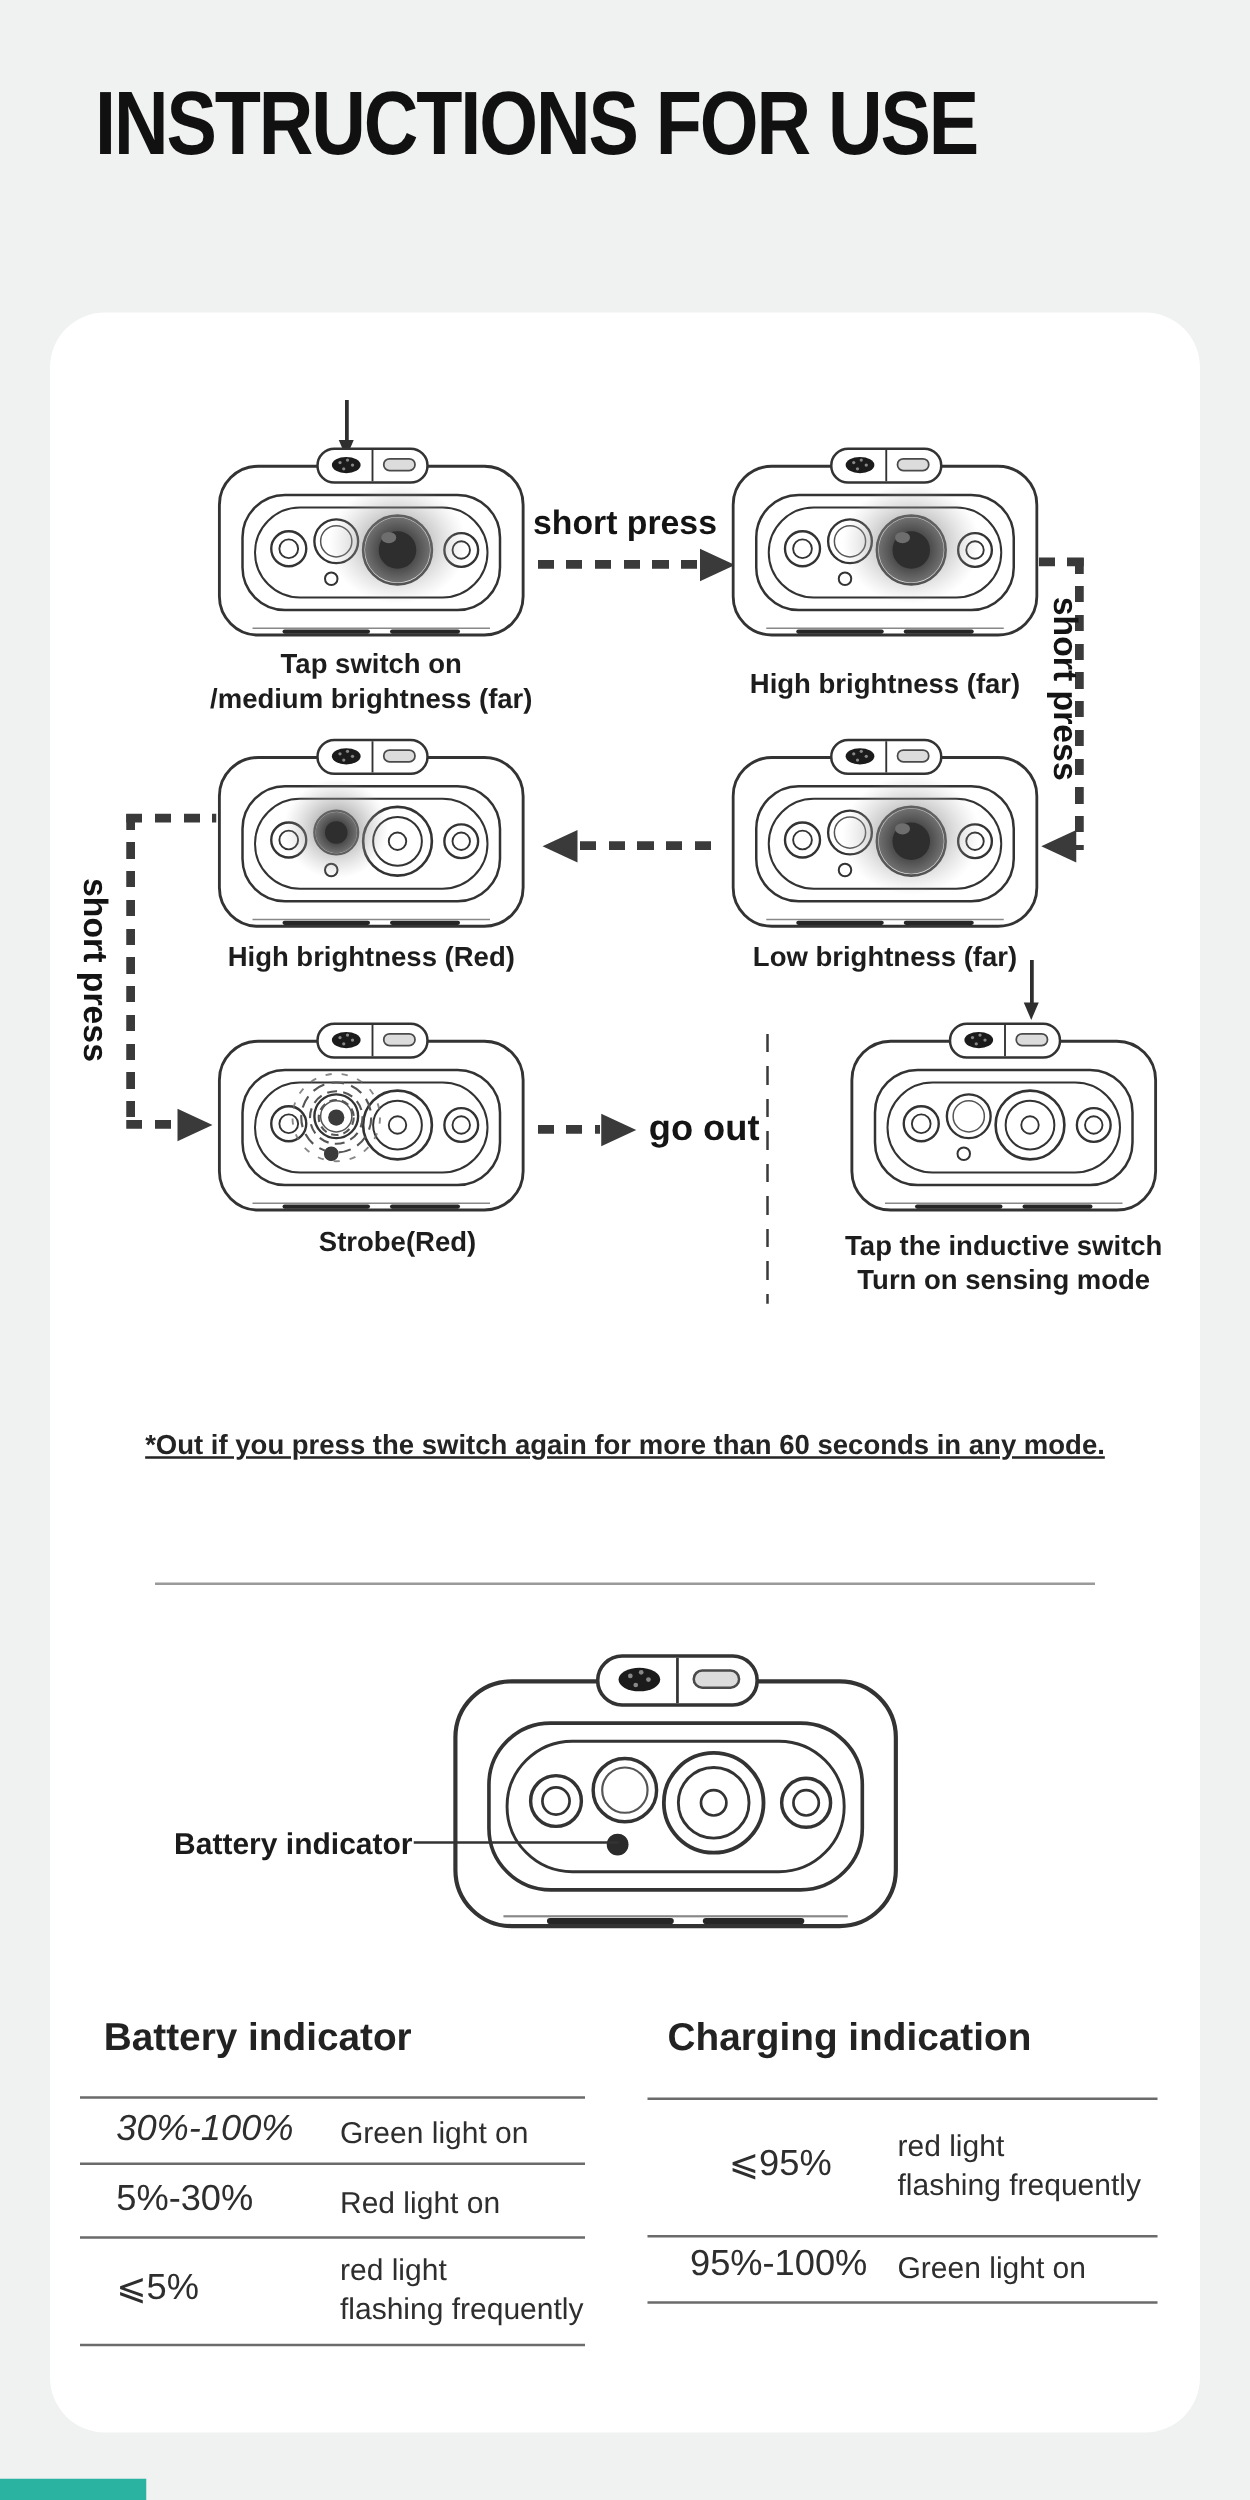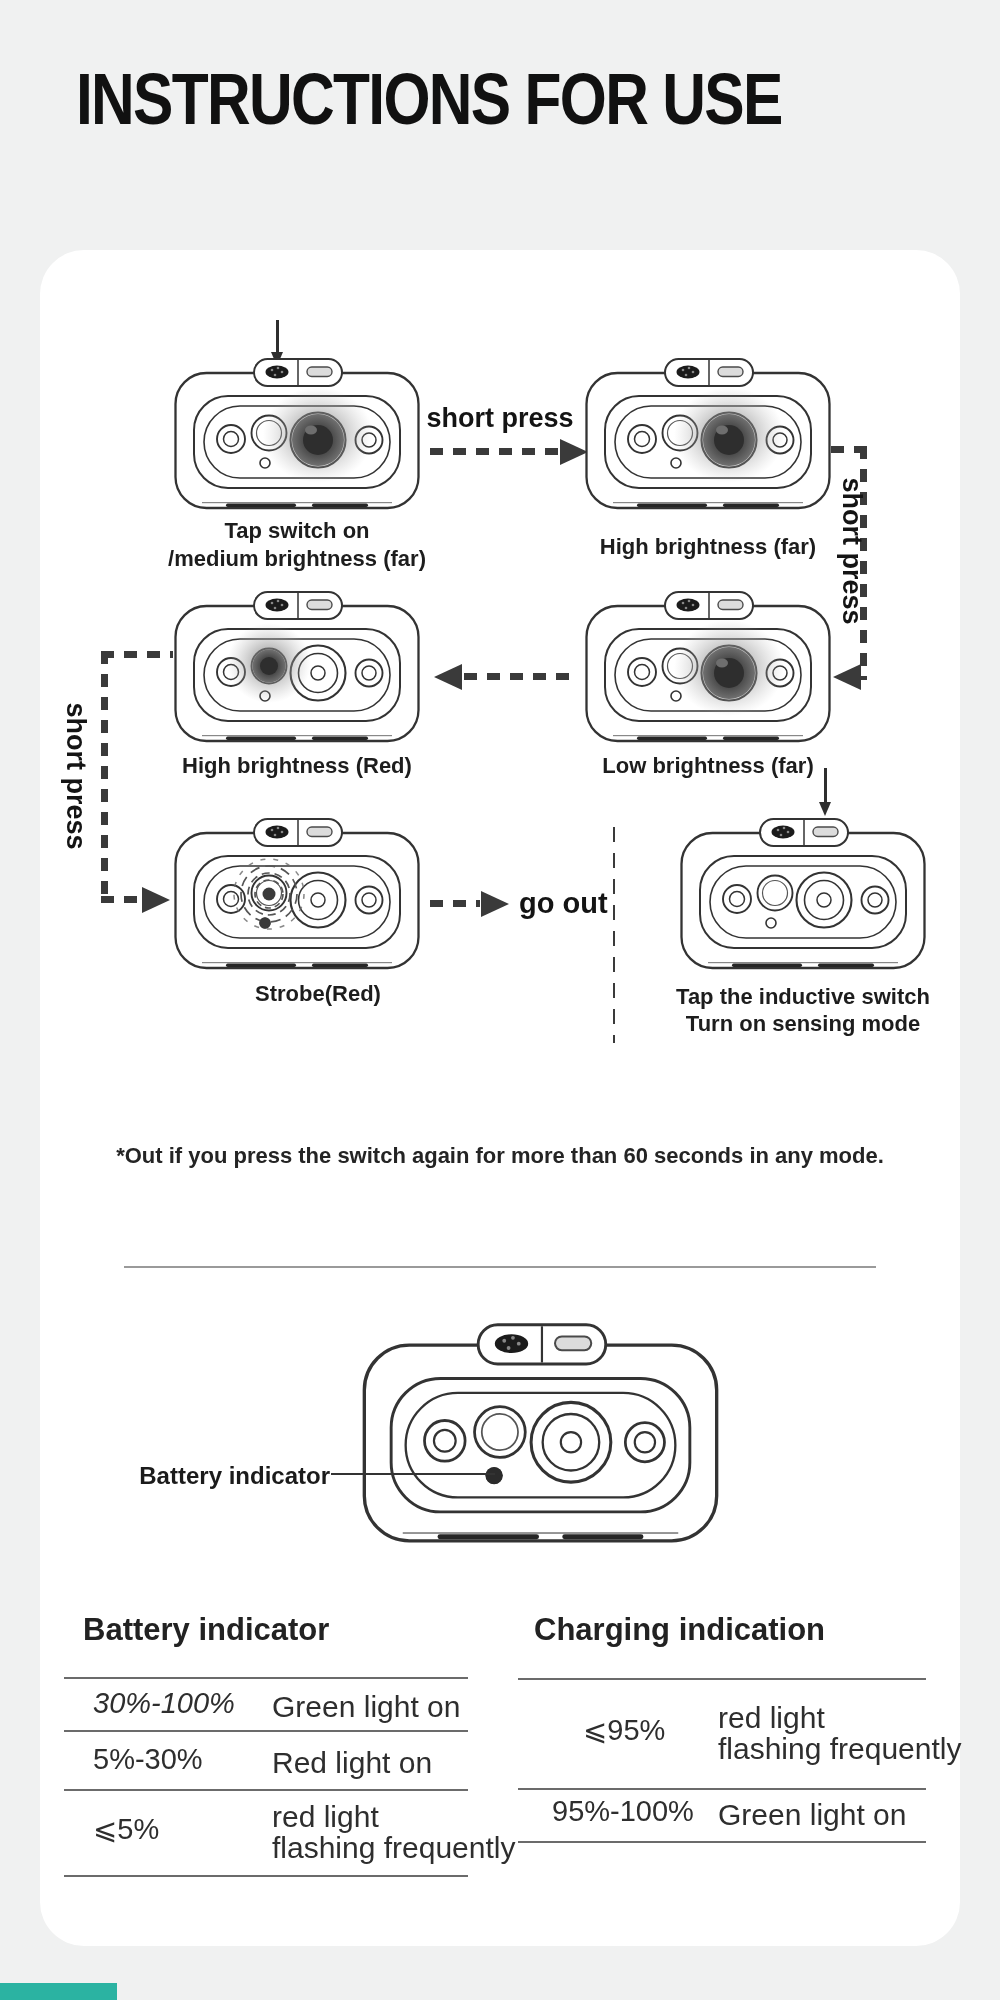--- a/index.html
+++ b/index.html
@@ -16,31 +16,31 @@
   .dash-v{position:absolute;width:7px;background:repeating-linear-gradient(180deg,#3a3a3a 0 13px,transparent 13px 23px);}
   .ah{position:absolute;width:0;height:0;}
   .ah-r{border-left:28px solid #3a3a3a;border-top:13px solid transparent;border-bottom:13px solid transparent;}
   .ah-l{border-right:28px solid #3a3a3a;border-top:13px solid transparent;border-bottom:13px solid transparent;}
   .thinline-v{position:absolute;width:2.5px;background:#2f2f2f;}
   .thin-ah-d{position:absolute;width:0;height:0;border-top:14px solid #2f2f2f;
              border-left:6.5px solid transparent;border-right:6.5px solid transparent;}
   .vtext{position:absolute;width:220px;height:30px;line-height:30px;text-align:center;transform:rotate(90deg);
          font-size:27px;font-weight:700;color:#141414;white-space:nowrap;}
   .note{position:absolute;left:40px;top:1143px;width:920px;text-align:center;font-size:22px;
-        font-weight:700;color:#242424;}
+        font-weight:700;color:#242424;text-decoration:underline;}
   .sep{position:absolute;left:124px;top:1266px;width:752px;height:2px;background:#9a9a9a;}
   .dash-div{position:absolute;left:613px;top:827px;width:2px;height:216px;
             background:repeating-linear-gradient(180deg,#3a3a3a 0 15px,transparent 15px 26px);}
   .bat-label{position:absolute;left:110px;top:1462px;width:220px;text-align:right;font-size:24px;
              font-weight:700;color:#1b1b1b;white-space:nowrap;}
   .leader{position:absolute;left:331px;top:1473px;width:164px;height:2px;background:#333;}
   .tbl-heading{position:absolute;font-size:31px;font-weight:700;color:#222;white-space:nowrap;}
   .tbl-line{position:absolute;height:2px;background:#6b6b6b;}
   .cell-l{position:absolute;font-size:29px;color:#2e2e2e;white-space:nowrap;}
-  .cell-s{position:absolute;font-size:30px;color:#2e2e2e;line-height:31px;white-space:pre-line;}
+  .cell-s{position:absolute;font-size:24px;color:#2e2e2e;line-height:31px;white-space:pre-line;}
   .teal{position:absolute;left:0;top:1983px;width:117px;height:17px;background:#2bb3a2;}
 </style>
 </head>
 <body>
 
 <div class="page">
 
   <svg width="0" height="0" style="position:absolute" aria-hidden="true">
     <defs>
       <radialGradient id="halo">

